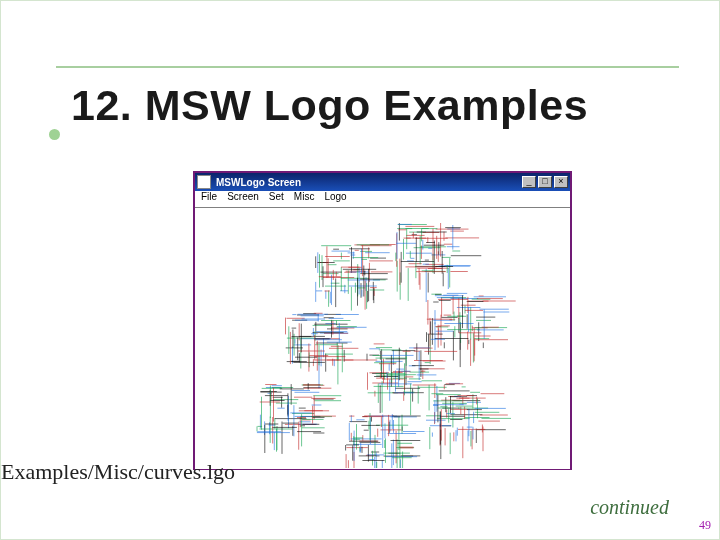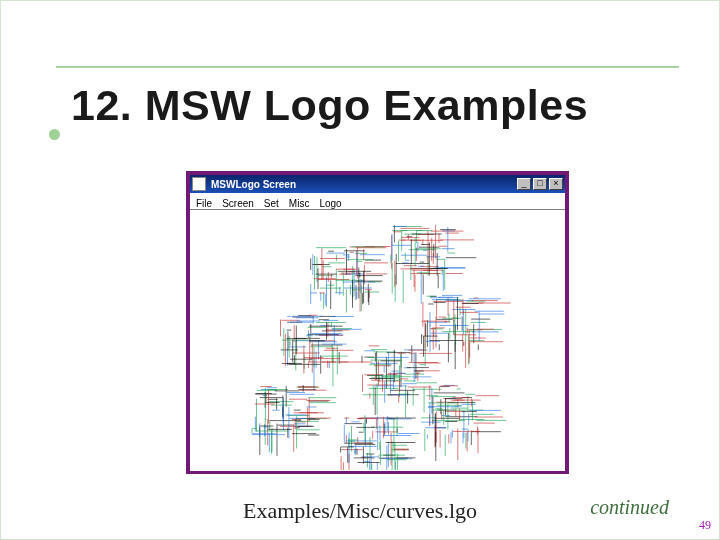--- a/index.html
+++ b/index.html
@@ -1,28 +1,28 @@
 <!DOCTYPE html>
 <html><head>
 <meta charset="utf-8">
 <style>
   html,body{margin:0;padding:0;width:720px;height:540px;background:#fff;font-family:Arial,Helvetica,sans-serif;overflow:hidden}
   .slide{position:relative;width:720px;height:540px;border:1px solid #d4e5cf;box-sizing:border-box}
   .rule{position:absolute;left:55px;right:40px;top:65px;height:0;border-top:2px solid #a8cfa0}
   .title{position:absolute;left:70px;top:80px;font-size:43px;font-weight:bold;color:#1a1a1a;letter-spacing:.5px}
   .bullet{position:absolute;left:48px;top:128px;width:11px;height:11px;border-radius:50%;background:#9fd294}
-  .shot{position:absolute;left:185px;top:170px;width:375px;height:295px;border:4px solid #701a75;background:#fff}
+  .shot{position:absolute;left:192px;top:170px;width:375px;height:295px;border:2px solid #701a75;background:#fff}
   .tb{height:18px;background:linear-gradient(#0b246a,#1a4fb8);display:flex;align-items:center;padding:0 2px;gap:2px}
   .tb .logo{width:14px;height:14px;background:#fff;border:1px solid #888;box-sizing:border-box}
   .tb .ttl{flex:1;color:#fff;font-size:10px;font-weight:bold;padding-left:3px;white-space:nowrap}
   .tb .wbtn{width:14px;height:12px;background:#c0c0c0;border:1px solid #fff;border-right-color:#404040;border-bottom-color:#404040;box-sizing:border-box;font-size:9px;line-height:9px;text-align:center;color:#000}
-  .mb{height:16px;background:#fff;border-bottom:1px solid #808080;display:flex;gap:10px;padding:0 6px;font-size:10px;color:#000;align-items:flex-end}
+  .mb{height:16px;background:#fff;border-bottom:1px solid #808080;display:flex;gap:10px;padding:0 6px;font-size:10px;color:#000;align-items:flex-start}
   .canvas{position:relative;width:100%;height:calc(100% - 34px);overflow:hidden;background:#fff}
   .canvas svg{position:absolute;inset:0}
-  .caption{position:absolute;left:0;right:0;top:497px;text-align:center;font-family:"Times New Roman",serif;font-size:22px;color:#222}
+  .caption{position:absolute;left:0;right:0;top:458px;text-align:left;font-family:"Times New Roman",serif;font-size:22px;color:#222}
   .cont{position:absolute;right:50px;bottom:20px;font-family:"Times New Roman",serif;font-style:italic;font-size:20px;color:#3e6e3e}
   .foot{position:absolute;left:8px;bottom:6px;font-family:"Times New Roman",serif;font-size:11px;color:#333}
   .pg{position:absolute;right:8px;bottom:6px;font-family:"Times New Roman",serif;font-size:12px;color:#a21caf}
 </style>
 </head>
 <body>
 
 <div class="slide">
   <div class="rule"></div>
   <div class="title">12.  MSW Logo Examples</div>

